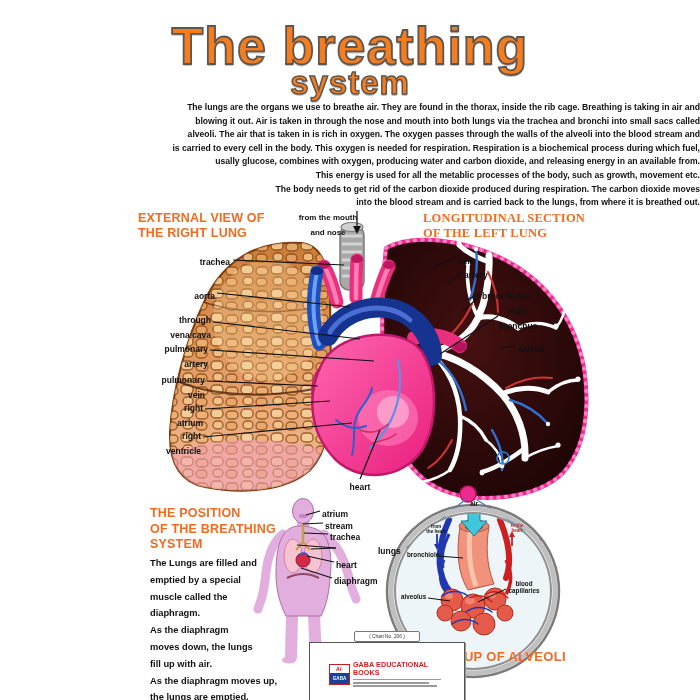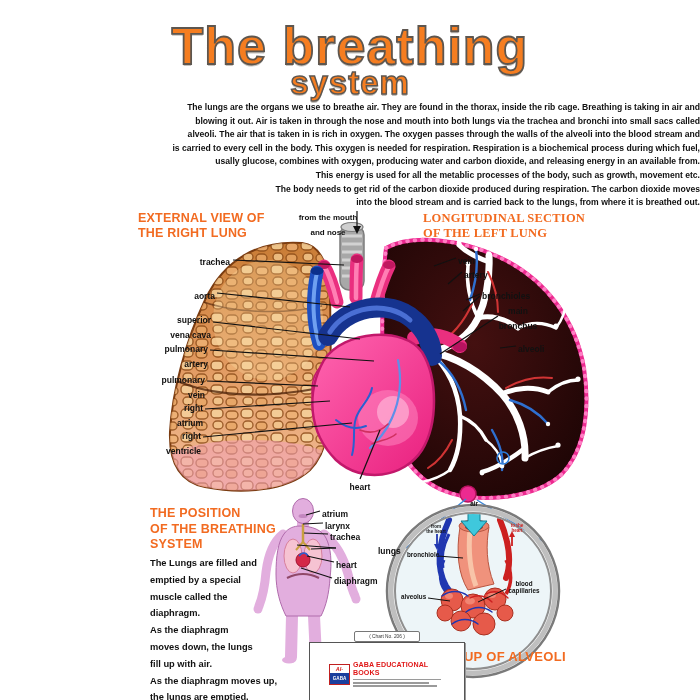--- a/index.html
+++ b/index.html
@@ -291,21 +291,21 @@
 
 <div class="abs ohead" style="left:138px;top:211px;width:215px;">EXTERNAL VIEW OF
 THE RIGHT LUNG</div>
 <div class="abs ohead" style="left:423px;top:211px;width:180px;font-family:Liberation Serif, serif;">LONGITUDINAL SECTION
 OF THE LEFT LUNG</div>
 <div class="abs lbl c" style="left:293px;top:210px;width:70px;font-size:8px;">from the mouth
 and nose</div>
 
 <div class="abs lbl r" style="left:150px;top:255px;width:80px;">trachea</div>
 <div class="abs lbl r" style="left:135px;top:289px;width:80px;">aorta</div>
-<div class="abs lbl r" style="left:131px;top:313px;width:80px;">superior
+<div class="abs lbl r" style="left:131px;top:313px;width:80px;">through
 vena cava</div>
 <div class="abs lbl r" style="left:128px;top:342px;width:80px;">pulmonary
 artery</div>
 <div class="abs lbl r" style="left:125px;top:373px;width:80px;">pulmonary
 vein</div>
 <div class="abs lbl r" style="left:123px;top:401px;width:80px;">right
 atrium</div>
 <div class="abs lbl r" style="left:121px;top:429px;width:80px;">right
 ventricle</div>
 
@@ -324,21 +324,21 @@
 emptied by a special
 muscle called the
 diaphragm.
 As the diaphragm
 moves down, the lungs
 fill up with air.
 As the diaphragm moves up,
 the lungs are emptied.</div>
 
 <div class="abs lbl" style="left:322px;top:507px;">atrium</div>
-<div class="abs lbl" style="left:325px;top:519px;">larynx</div>
+<div class="abs lbl" style="left:325px;top:519px;">stream</div>
 <div class="abs lbl" style="left:330px;top:530px;">trachea</div>
 <div class="abs lbl" style="left:338px;top:544px;padding-left:40px;">lungs</div>
 <div class="abs lbl" style="left:336px;top:558px;">heart</div>
 <div class="abs lbl" style="left:334px;top:574px;">diaphragm</div>
 
 <div class="abs lbl c tiny" style="left:462px;top:500px;width:24px;z-index:4;">air</div>
 <div class="abs lbl c micro" style="left:420px;top:524px;width:32px;z-index:4;">from
 the heart</div>
 <div class="abs lbl c micro" style="left:502px;top:523px;width:30px;color:#cc2222;z-index:4;">to the
 heart</div>

